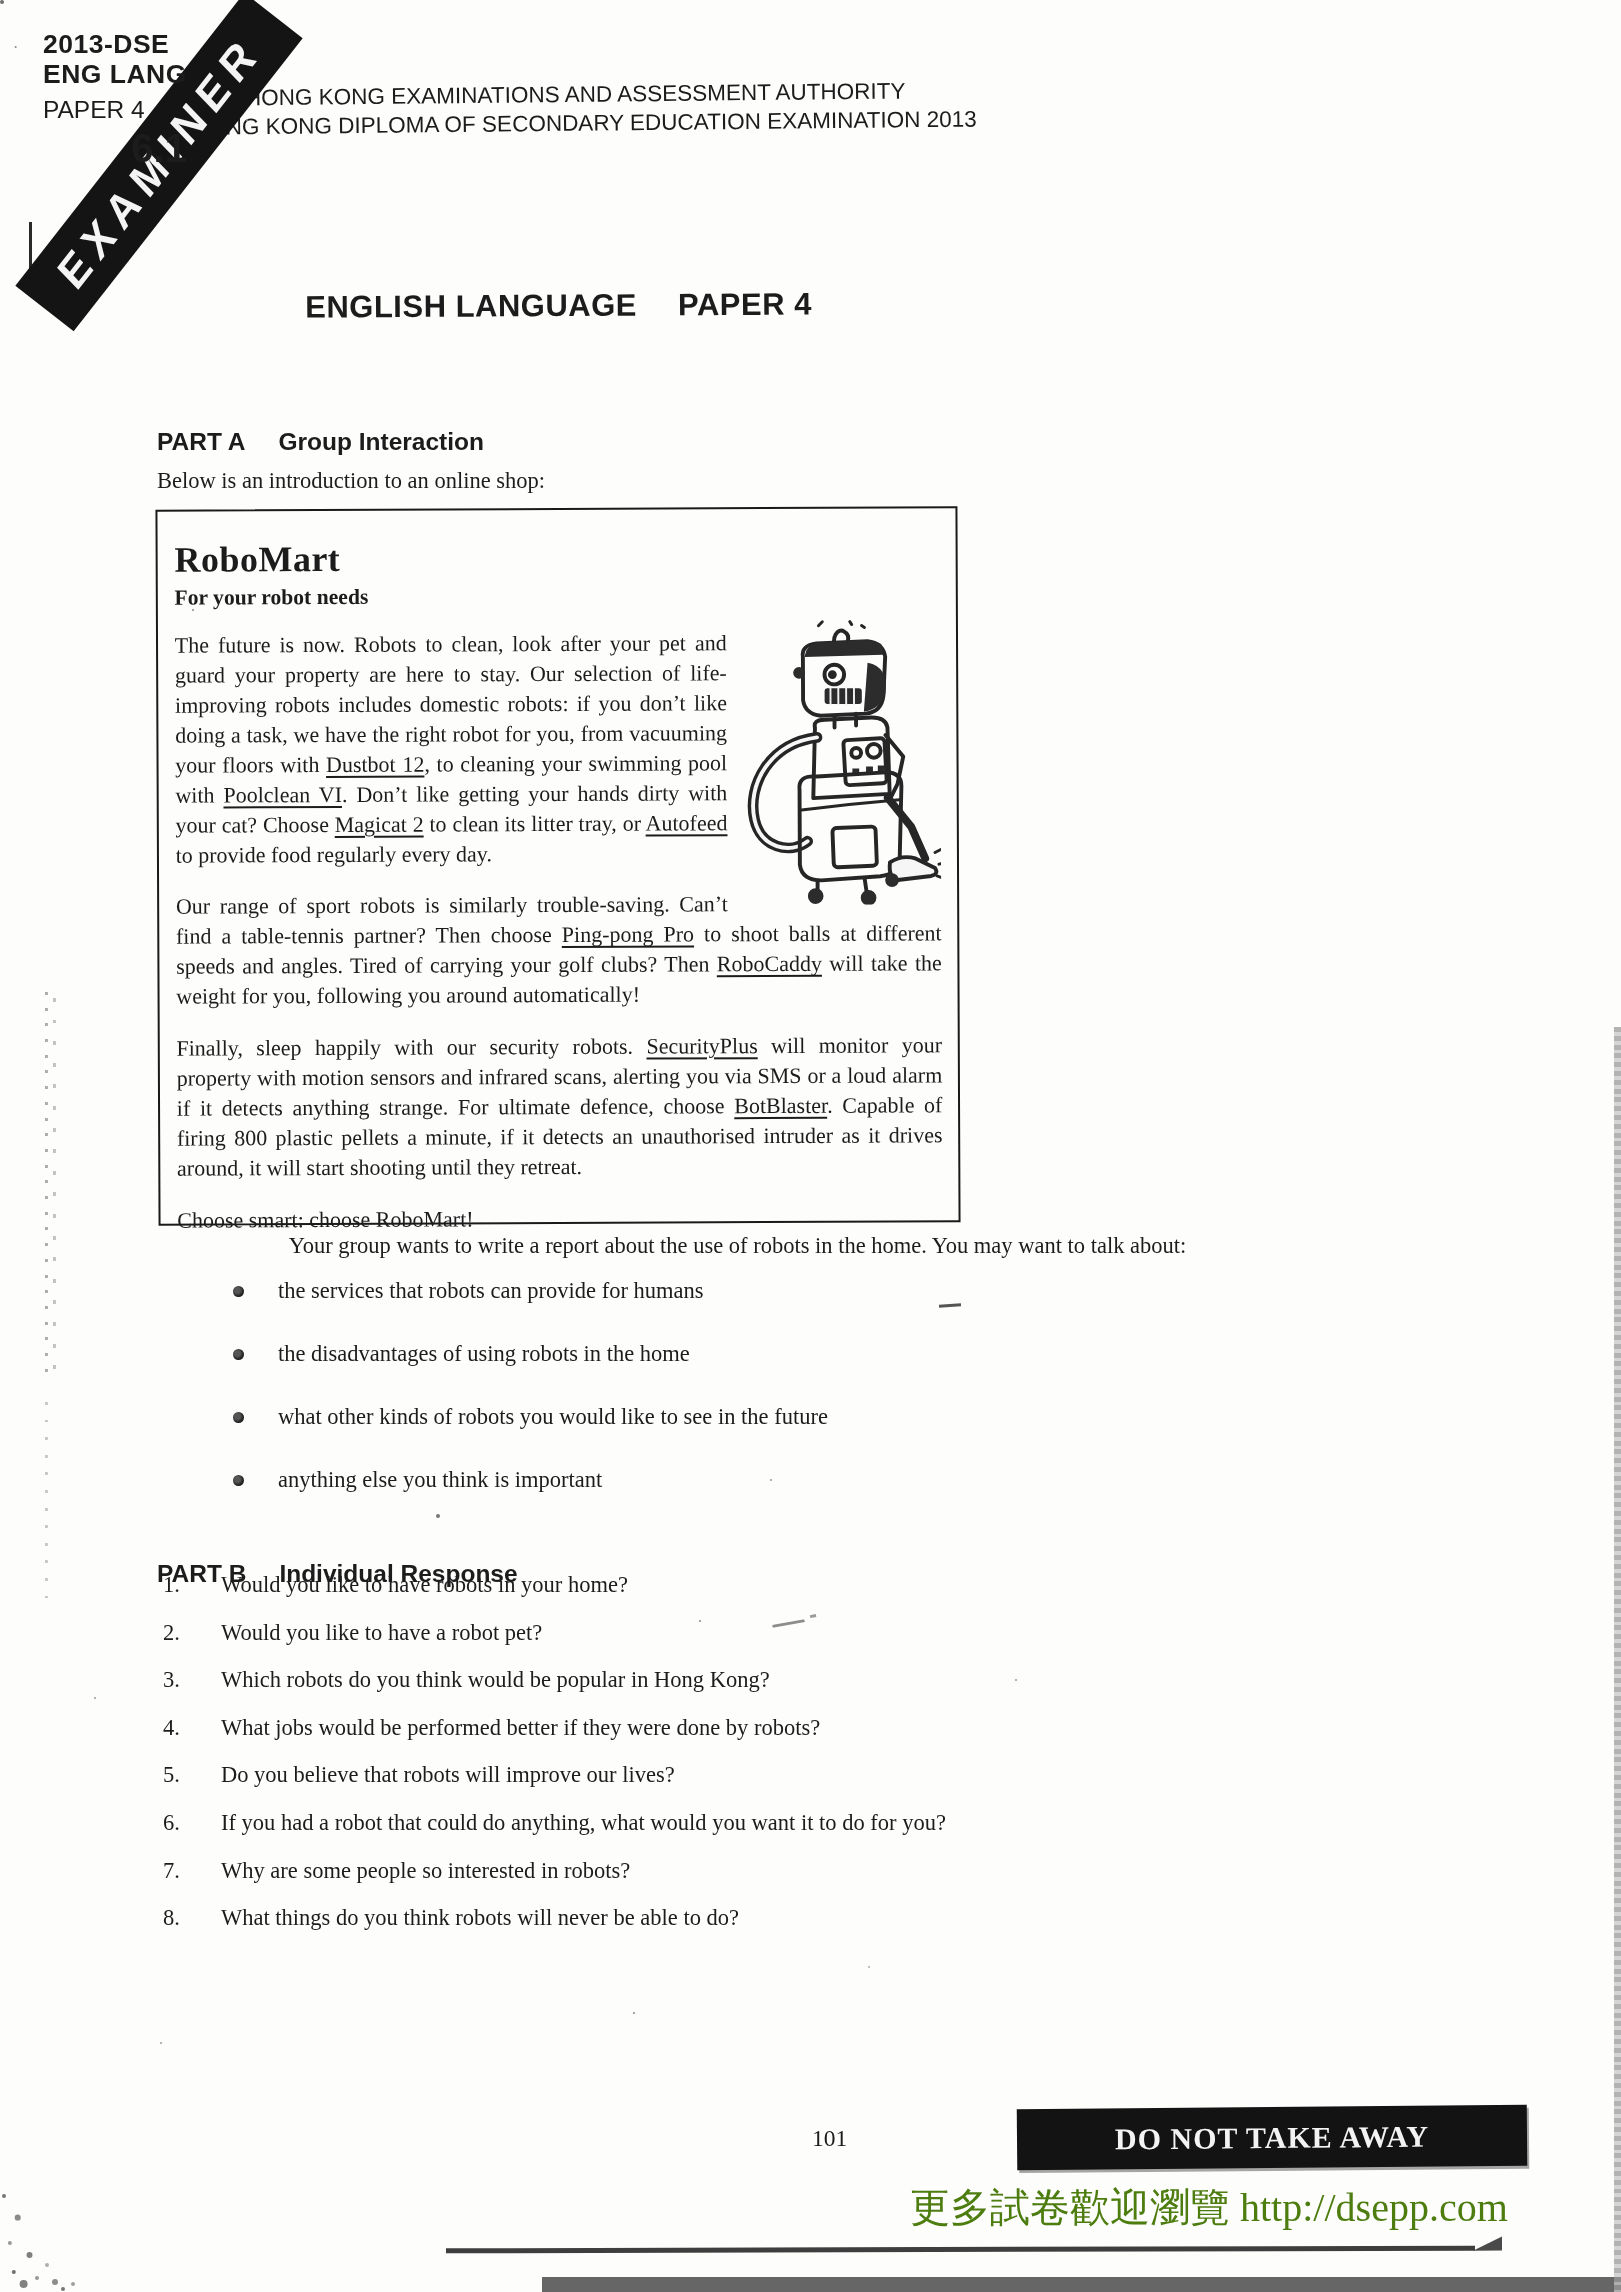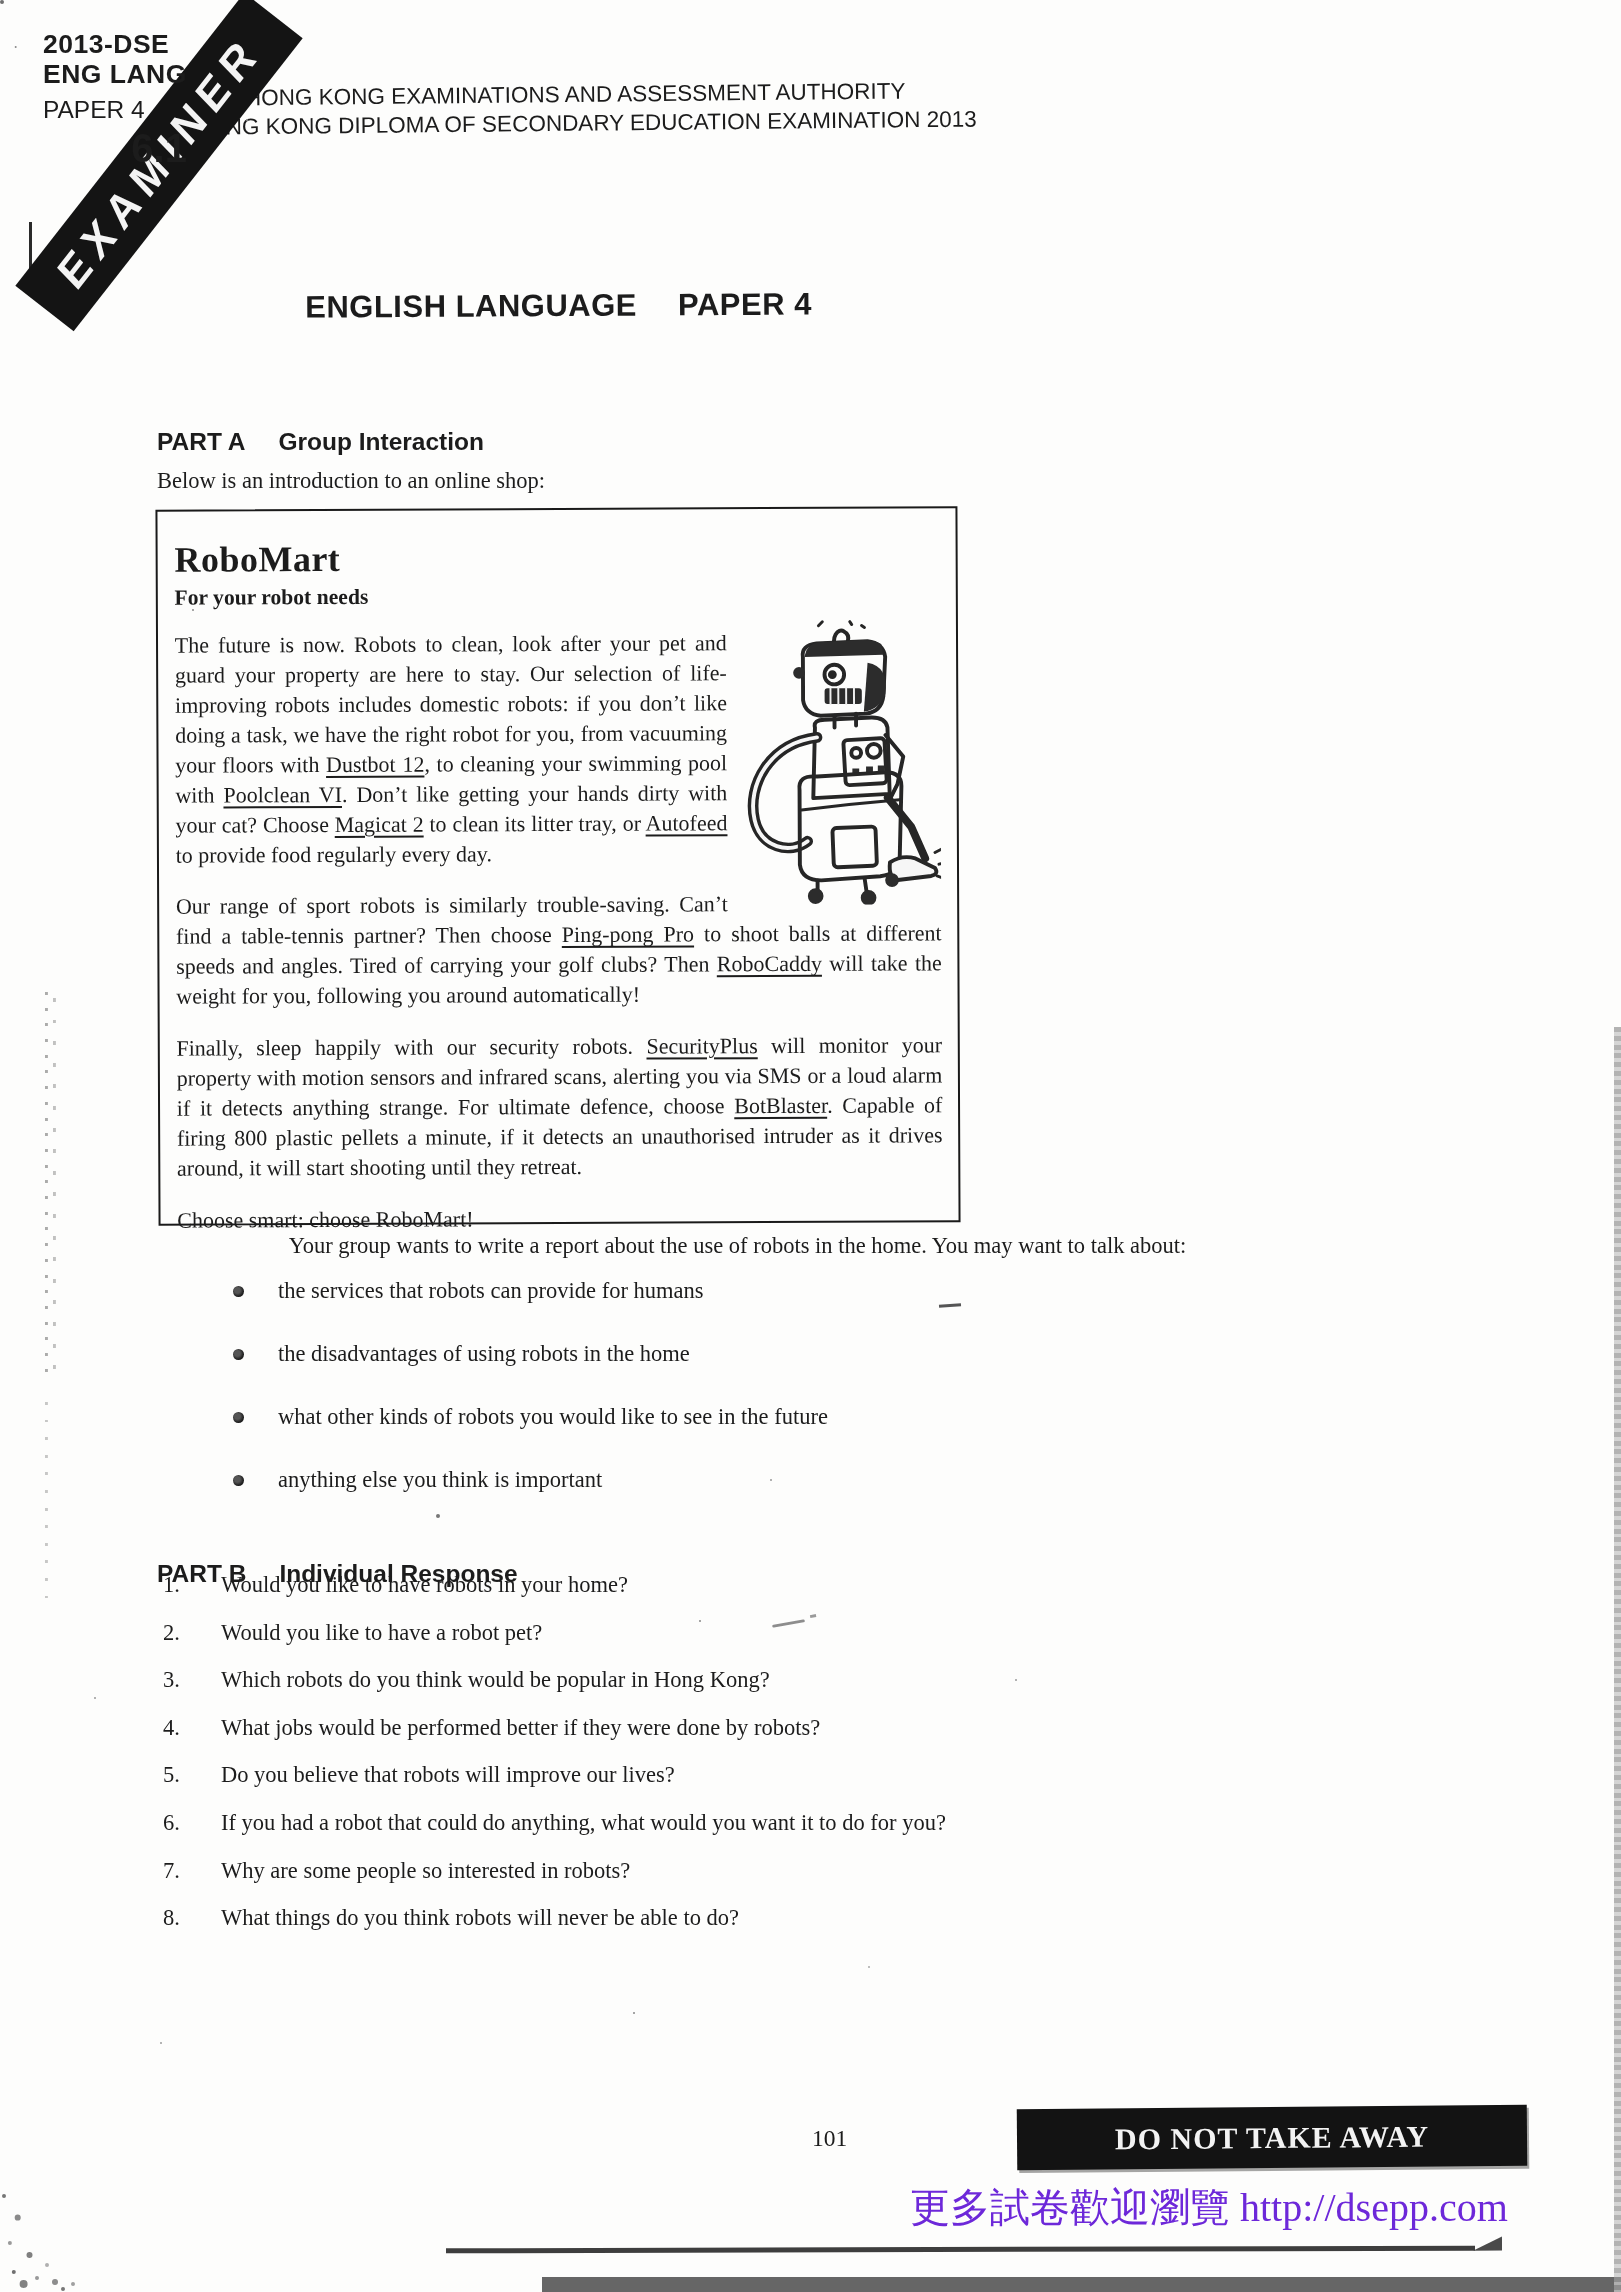--- a/index.html
+++ b/index.html
@@ -60,21 +60,21 @@
   .questions{position:absolute;left:163px;top:1570px;width:1235px;list-style:none;margin:0;padding:0;}
   .questions li{display:flex;font-size:22.5px;line-height:30px;margin-bottom:17.6px;}
   .q-num{width:58px;flex:none;}
   
   .page-num{position:absolute;left:812px;top:2125px;font-size:23.5px;}
   .notice-bar{position:absolute;left:1017px;top:2107px;width:510px;height:61px;background:#131313;
     display:flex;align-items:center;justify-content:center;transform:rotate(-.5deg);
     box-shadow:2px 2.9px 0 rgba(0,0,0,.35);}
   .notice-bar span{color:#f3f3f3;font-family:"Liberation Serif",serif;font-weight:bold;
     font-size:30px;letter-spacing:1px;}
-  .promo{position:absolute;left:910px;top:2180px;font-size:40px;color:#6d28d9;
+  .promo{position:absolute;left:910px;top:2180px;font-size:40px;color:#4d7c0f;
     font-family:"Liberation Serif",serif;white-space:nowrap;}
   .bottom-line{position:absolute;left:446px;top:2247px;width:1029px;height:4.9px;background:#3e3e3e;
     transform:rotate(-.15deg);}
   .bottom-line::after{content:"";position:absolute;right:-27.4px;bottom:0;width:0;height:0;
     border-bottom:14.7px solid #4a4a4a;border-left:29px solid transparent;}
   .bottom-band{position:absolute;left:542px;top:2277px;width:1079px;height:15.7px;background:#666;}
   .right-strip{position:absolute;right:0;top:1027px;width:6.9px;height:1265px;opacity:.75;
     background:repeating-linear-gradient(to bottom,#9a9a9a 0 4.9px,#c7c7c7 4.9px 8.8px);}
   
   .margin-noise{position:absolute;left:43px;top:992px;width:15.7px;height:392px;opacity:.55;

